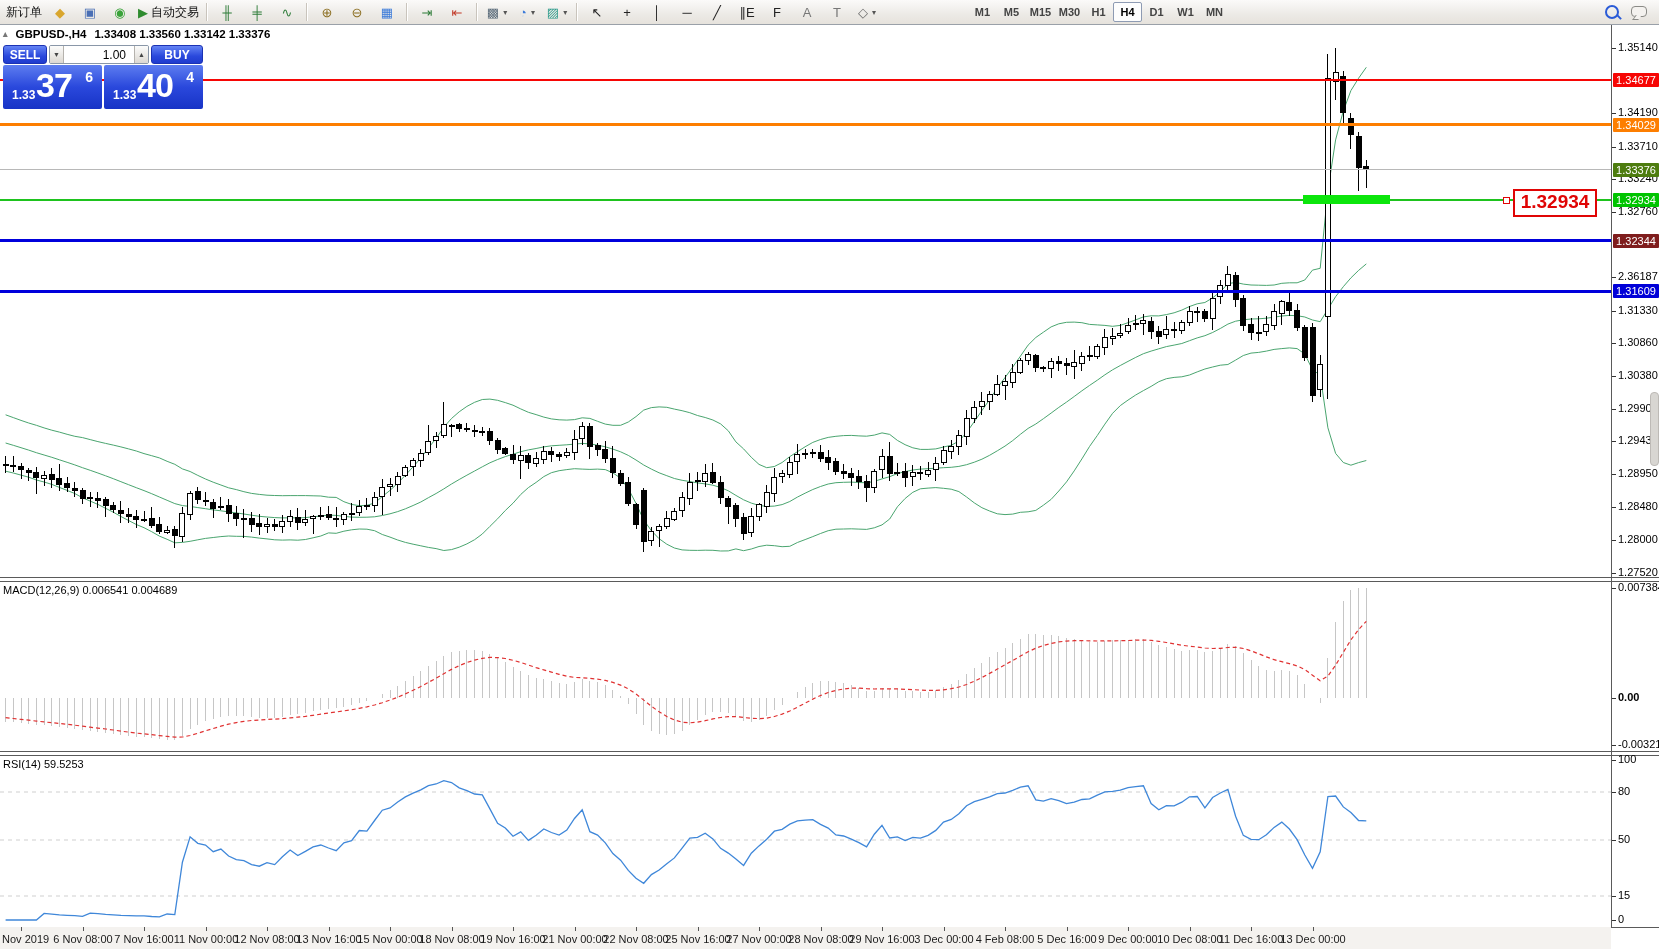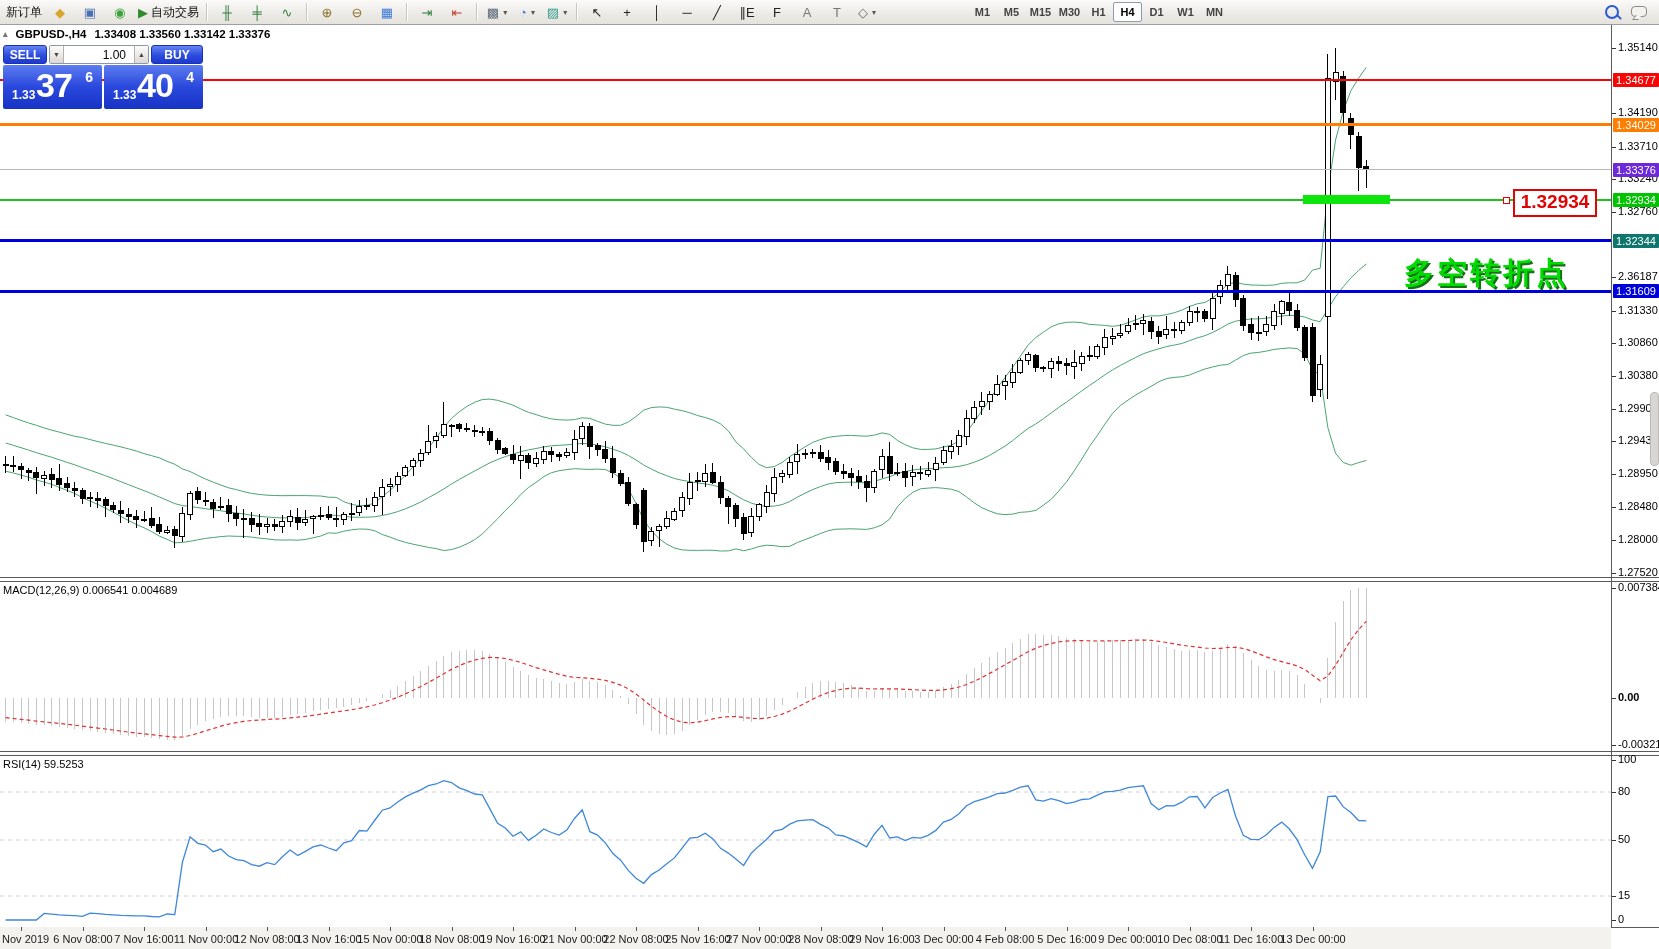--- a/index.html
+++ b/index.html
@@ -784,21 +784,20 @@
       <div class="hline" style="top: 79px; height: 2px; background: rgb(246, 6, 4);"></div>
       <div class="hline" style="top: 123px; height: 3px; background: rgb(253, 126, 0);"></div>
       <div class="hline" style="top: 199px; height: 2px; background: rgb(30, 195, 30);"></div>
       <div class="hline" style="top: 239px; height: 3px; background: rgb(0, 0, 220);"></div>
       <div class="hline" style="top: 290px; height: 3px; background: rgb(0, 0, 220);"></div>
       <div style="position: absolute; z-index: 3; left: 1303px; top: 195px; width: 87px; height: 9px; background: rgb(12, 230, 12);"></div>
     </div>
 
   <div id="price-box" style="left: 1513px; top: 189px; width: 80px; height: 24px;">1.32934</div>
   <div id="pb-square" style="left: 1503px; top: 197px;"></div>
-  <div id="cn-note" style="left: 1404px; top: 253px; color: rgb(0, 220, 0); text-shadow: rgb(21, 112, 26) 2px 2px 0px;">多空转折点</div>
 
   <div class="ind-label" style="top:584px;">MACD(12,26,9) 0.006541 0.004689</div>
   <div class="ind-label" style="top:758px;">RSI(14) 59.5253</div>
 
   <div class="splitter" style="top:577px;"></div>
   <div class="splitter" style="top:581px;"></div>
   <div class="splitter" style="top:751px;"></div>
   <div class="splitter" style="top:755px;"></div>
   <div class="splitter" style="top:927px;"></div>
   <div id="vax"></div>
@@ -829,23 +828,23 @@
       <div class="pmark" style="top: 474px;"></div>
       <div class="ptick" style="top: 467px;">1.28950</div>
       <div class="pmark" style="top: 507px;"></div>
       <div class="ptick" style="top: 500px;">1.28480</div>
       <div class="pmark" style="top: 540px;"></div>
       <div class="ptick" style="top: 533px;">1.28000</div>
       <div class="pmark" style="top: 573px;"></div>
       <div class="ptick" style="top: 566px;">1.27520</div>
       <div class="chip" style="top: 73px; background: rgb(246, 6, 4);">1.34677</div>
       <div class="chip" style="top: 118px; background: rgb(253, 126, 0);">1.34029</div>
-      <div class="chip" style="top: 163px; background: #6d28d9;">1.33376</div>
+      <div class="chip" style="top: 163px; background: #4d7c0f;">1.33376</div>
       <div class="chip" style="top: 193px; background: rgb(0, 196, 0);">1.32934</div>
-      <div class="chip" style="top: 234px; background: #0f766e;">1.32344</div>
+      <div class="chip" style="top: 234px; background: #7f1d1d;">1.32344</div>
       <div class="chip" style="top: 284px; background: rgb(0, 0, 216);">1.31609</div>
       <div class="pmark" style="top: 588px;"></div>
       <div class="ptick" style="top: 581px;">0.007384</div>
       <div class="pmark" style="top: 698px;"></div>
       <div class="ptick" style="top: 691px; font-weight: bold;">0.00</div>
       <div class="pmark" style="top: 745px;"></div>
       <div class="ptick" style="top: 738px;">-0.003215</div>
       <div class="pmark" style="top: 760px;"></div>
       <div class="ptick" style="top: 753px;">100</div>
       <div class="pmark" style="top: 792px;"></div>

